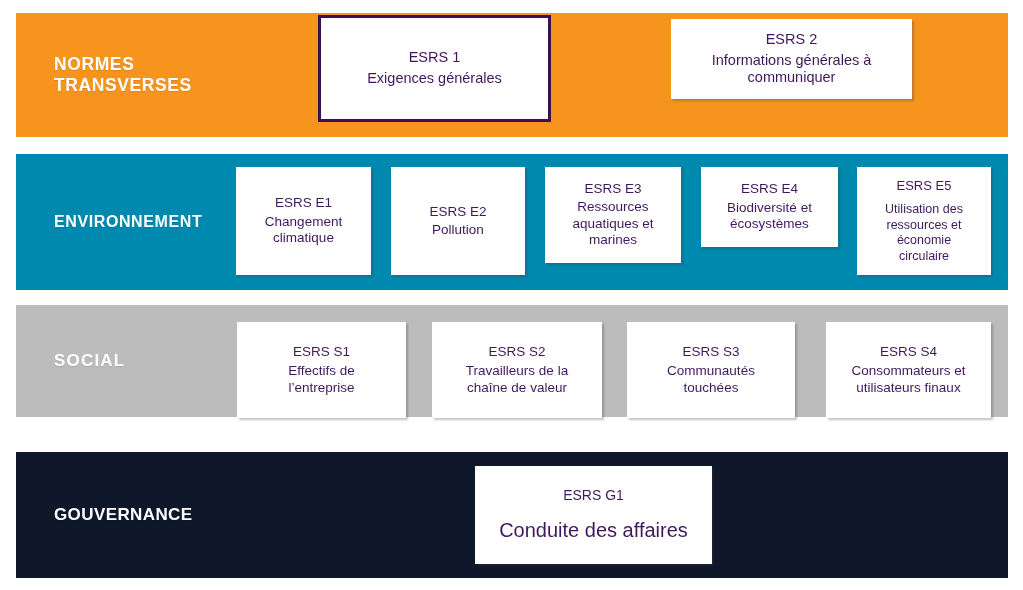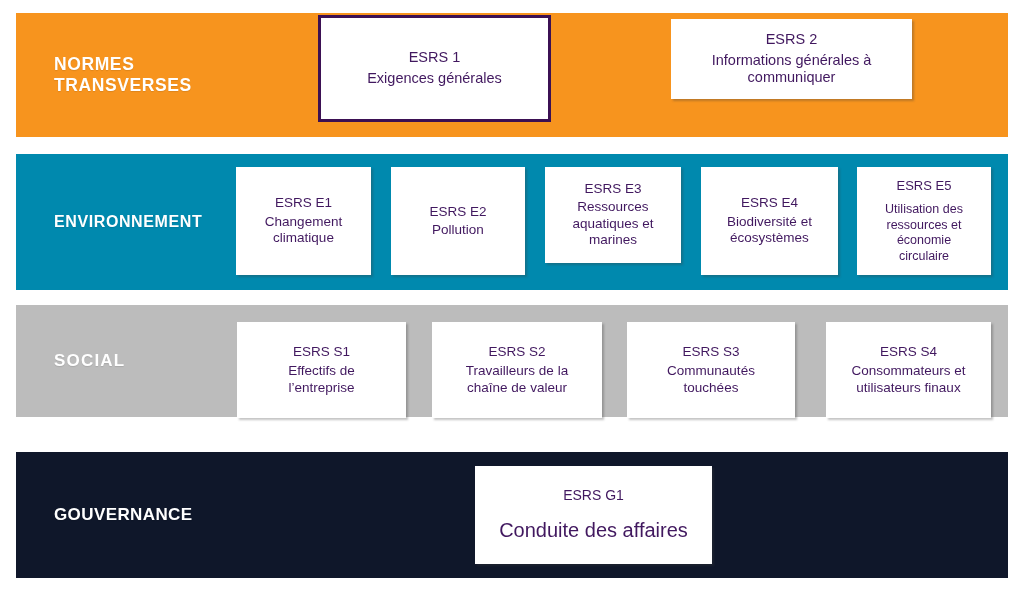--- a/index.html
+++ b/index.html
@@ -103,21 +103,21 @@
   }
   #card-esrs-2 .card-code { font-size: 14.5px; margin-bottom: 3px; }
   #card-esrs-2 .card-desc { font-size: 14.5px; }
 
   
   .row2-card .card-code { font-size: 13.5px; margin-bottom: 2px; }
   .row2-card .card-desc { font-size: 13.5px; }
   #card-esrs-e1 { left: 236px; top: 167px; width: 135px; height: 108px; }
   #card-esrs-e2 { left: 391px; top: 167px; width: 134px; height: 108px; }
   #card-esrs-e3 { left: 545px; top: 167px; width: 136px; height: 96px; }
-  #card-esrs-e4 { left: 701px; top: 167px; width: 137px; height: 108px; }
+  #card-esrs-e4 { left: 701px; top: 167px; width: 137px; height: 80px; }
   #card-esrs-e5 { left: 857px; top: 167px; width: 134px; height: 108px; }
   #card-esrs-e5 .card-code { font-size: 13px; margin-bottom: 9px; }
   #card-esrs-e5 .card-desc { font-size: 12.5px; line-height: 1.24; }
 
   
   .row3-card .card-code { font-size: 13.5px; margin-bottom: 3px; }
   .row3-card .card-desc { font-size: 13.5px; }
   #card-esrs-s1 { left: 237px; top: 322px; width: 169px; height: 96px; }
   #card-esrs-s2 { left: 432px; top: 322px; width: 170px; height: 96px; }
   #card-esrs-s3 { left: 627px; top: 322px; width: 168px; height: 96px; }

